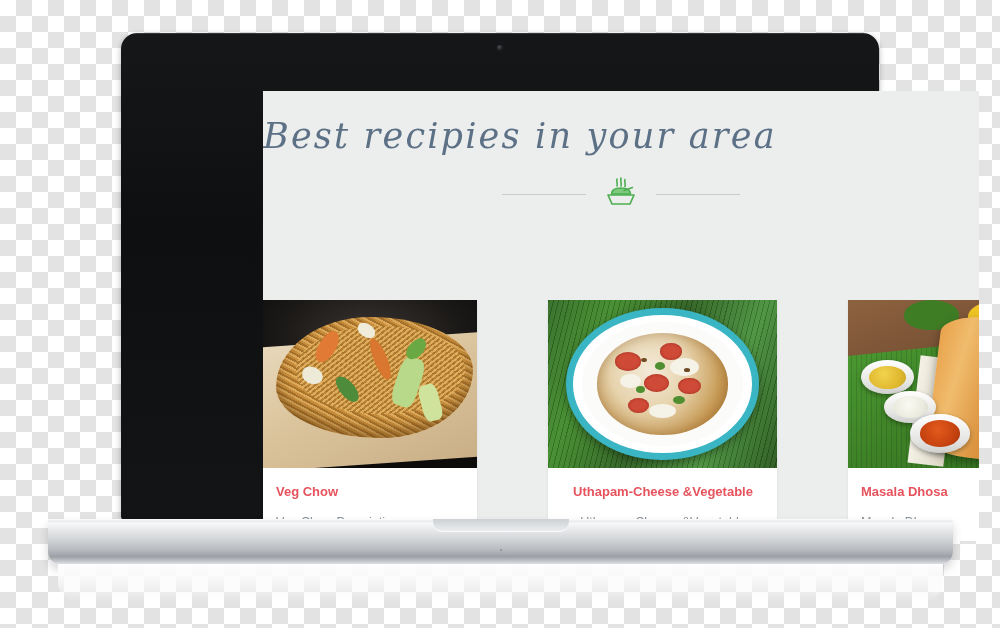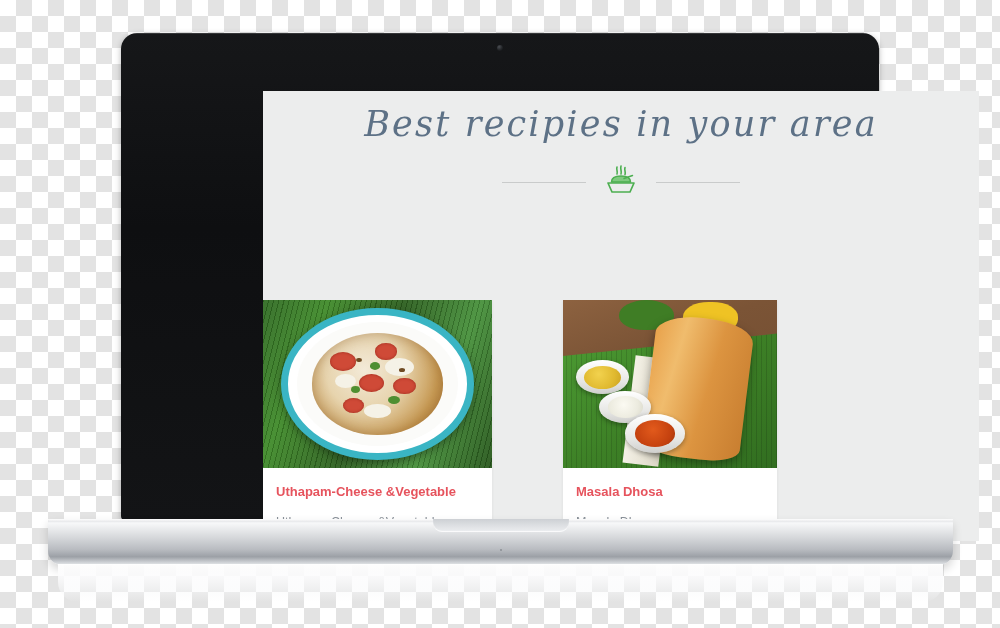--- a/index.html
+++ b/index.html
@@ -130,22 +130,22 @@
 
   
   .page {
     position: relative;
     width: 716px;
     height: 450px;
     background: #eceded;
   }
 
   .page-header {
-    padding-top: 12px;
-    text-align: center;
+    padding-top: 24px;
+    text-align: left;
   }
 
   .page-title {
     font-family: "DejaVu Serif", "Liberation Serif", serif;
     font-style: italic;
     font-size: 35px;
     font-weight: 400;
     color: #5d7186;
     letter-spacing: 2.2px;
     line-height: 1.2;
@@ -213,21 +213,21 @@
     padding-left: 0px;
     overflow: hidden;
   }
   .card {
     background: #ffffff;
     flex: 0 0 auto;
     overflow: hidden;
     box-shadow: 0 1px 3px rgba(0,0,0,0.07);
   }
   .card.c1 { width: 214px; }
-  .card.c2 { width: 229px; }
+  .card.c2 { width: 229px; text-align: center; }
   .card.c3 { width: 214px; }
 
   .card-img {
     width: 100%;
     height: 168px;
     position: relative;
     overflow: hidden;
     background: #1a1a1a;
   }
   .card-body {
@@ -435,20 +435,40 @@
                 <path d="M20 13.5 L28.5 10.5" stroke="#4caf50" stroke-width="1.5" stroke-linecap="round" fill="none"></path>
               </svg>
             </span>
             <span class="divider-line"></span>
           </div>
         </div>
 
 
         <div class="cards">
 
+          <div class="card c1">
+            <div class="card-img">
+              <div class="food food-noodles">
+                <div class="board"></div>
+                <div class="noodle-pile"></div>
+                <span class="veg v1"></span>
+                <span class="veg v2"></span>
+                <span class="veg v3"></span>
+                <span class="veg v4"></span>
+                <span class="veg v5"></span>
+                <span class="veg v6"></span>
+                <span class="veg v7"></span>
+                <span class="veg v8"></span>
+              </div>
+            </div>
+            <div class="card-body">
+              <p class="card-title">Veg Chow</p>
+              <p class="card-desc">Veg Chow Description...</p>
+            </div>
+          </div>
 
           <div class="card c2">
             <div class="card-img">
               <div class="food food-uthapam">
                 <div class="leaf-veins"></div>
                 <div class="plate">
                   <div class="plate-inner">
                     <div class="uthapam">
                       <span class="topping t-tom" style="left:14%;top:18%;width:20%;height:19%"></span>
                       <span class="topping t-tom" style="left:48%;top:10%;width:17%;height:16%"></span>

